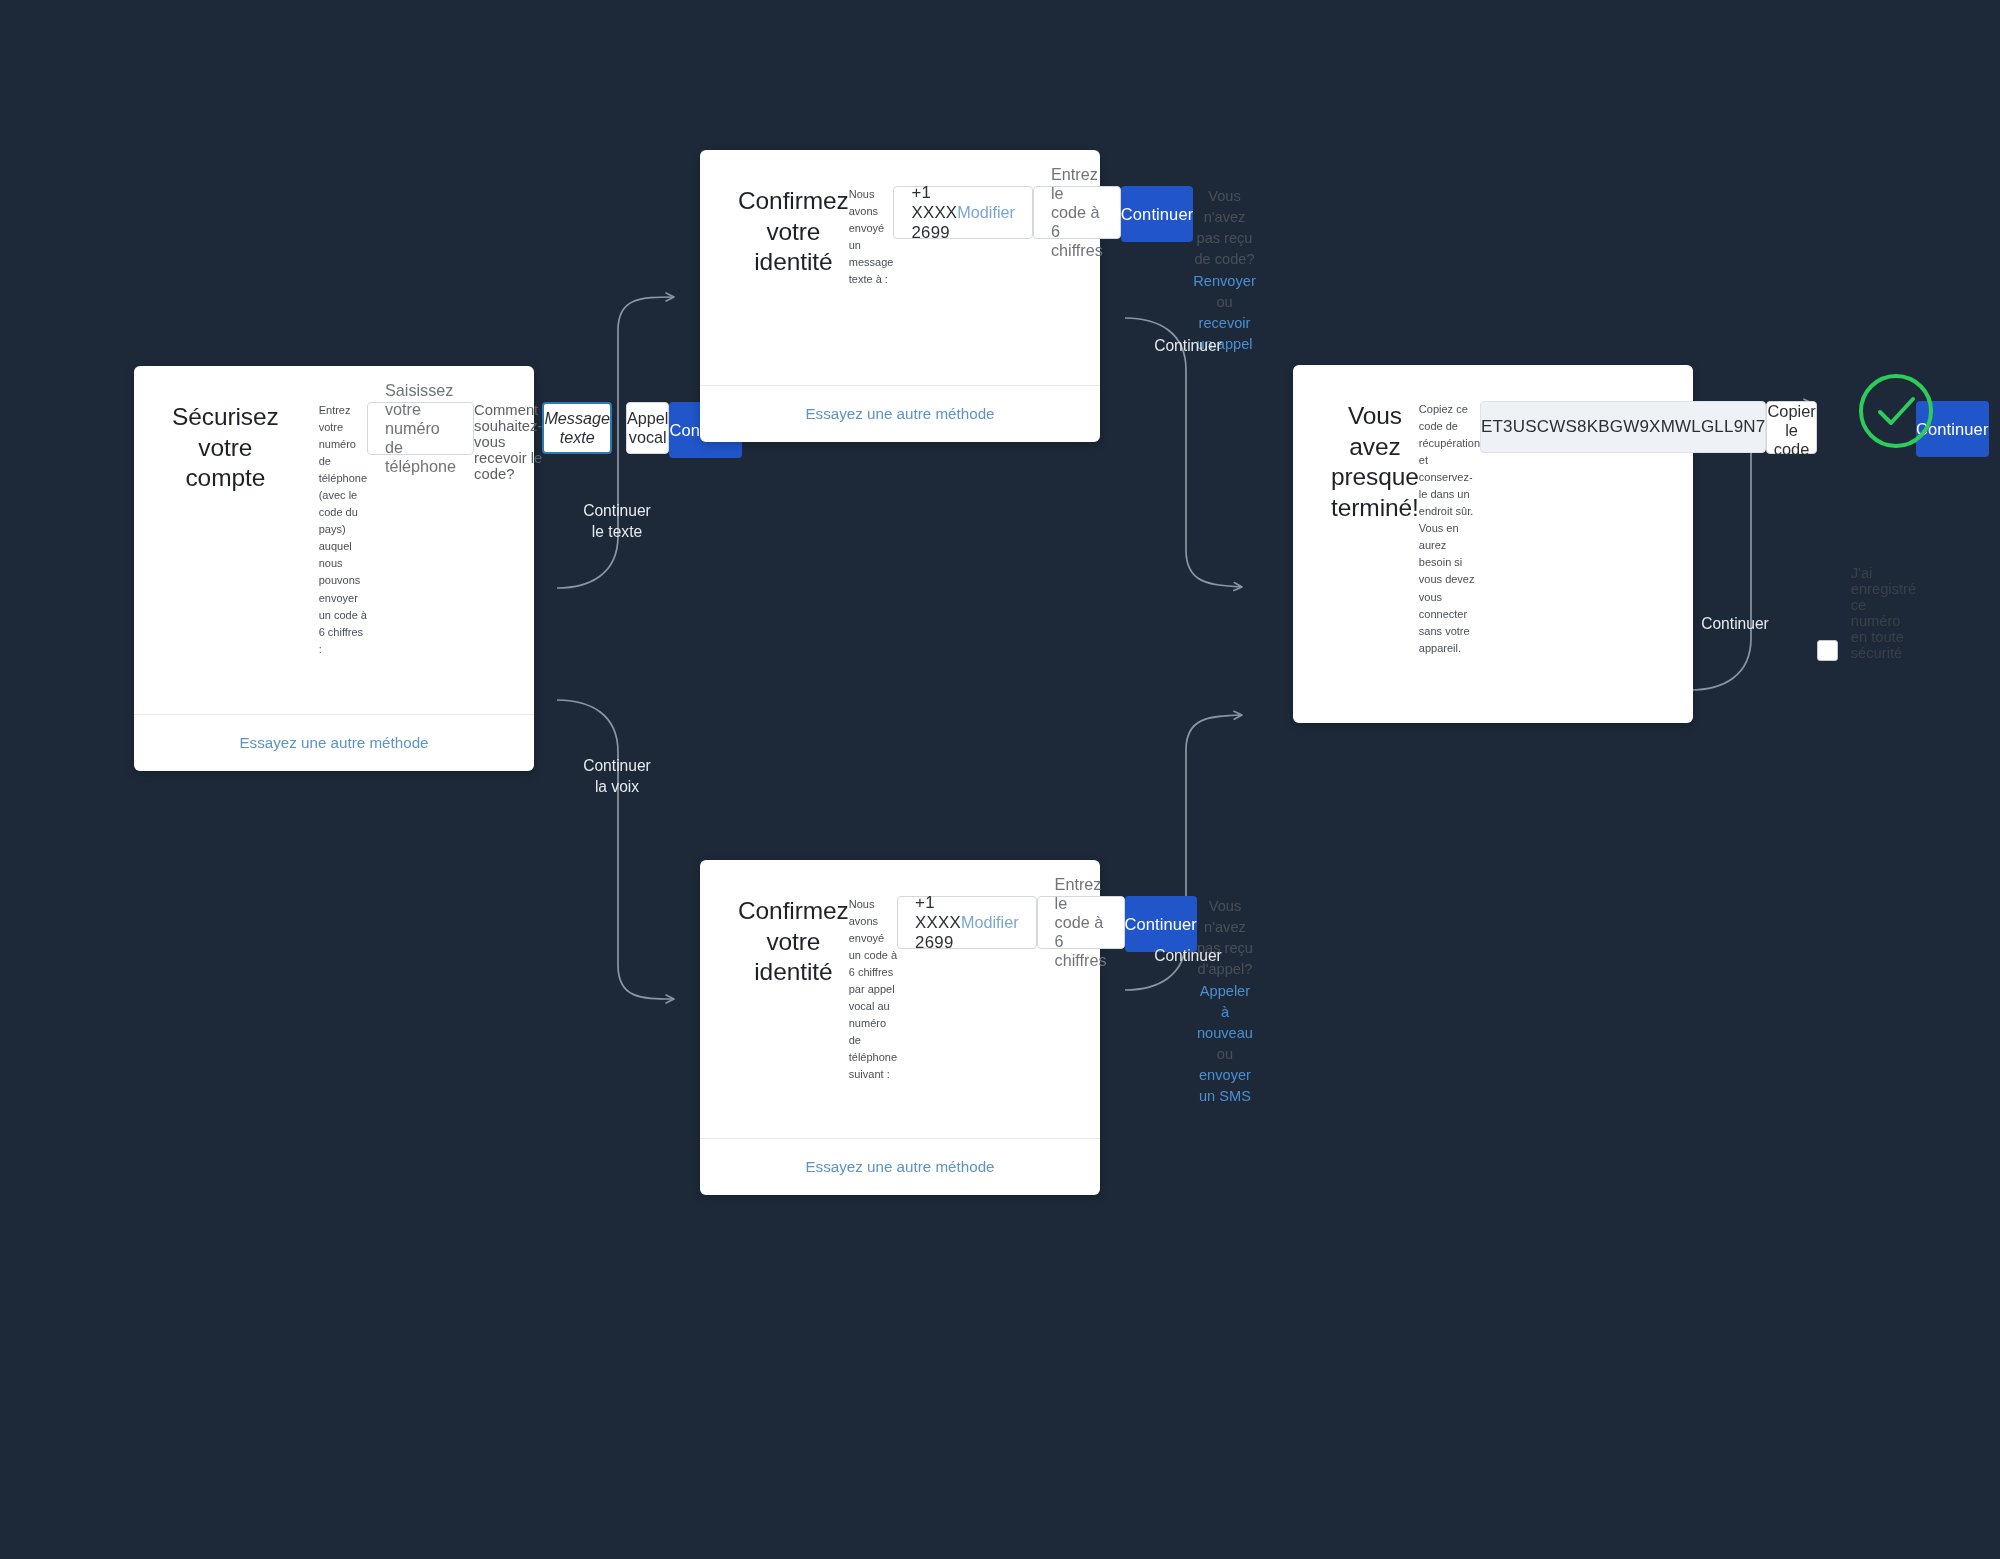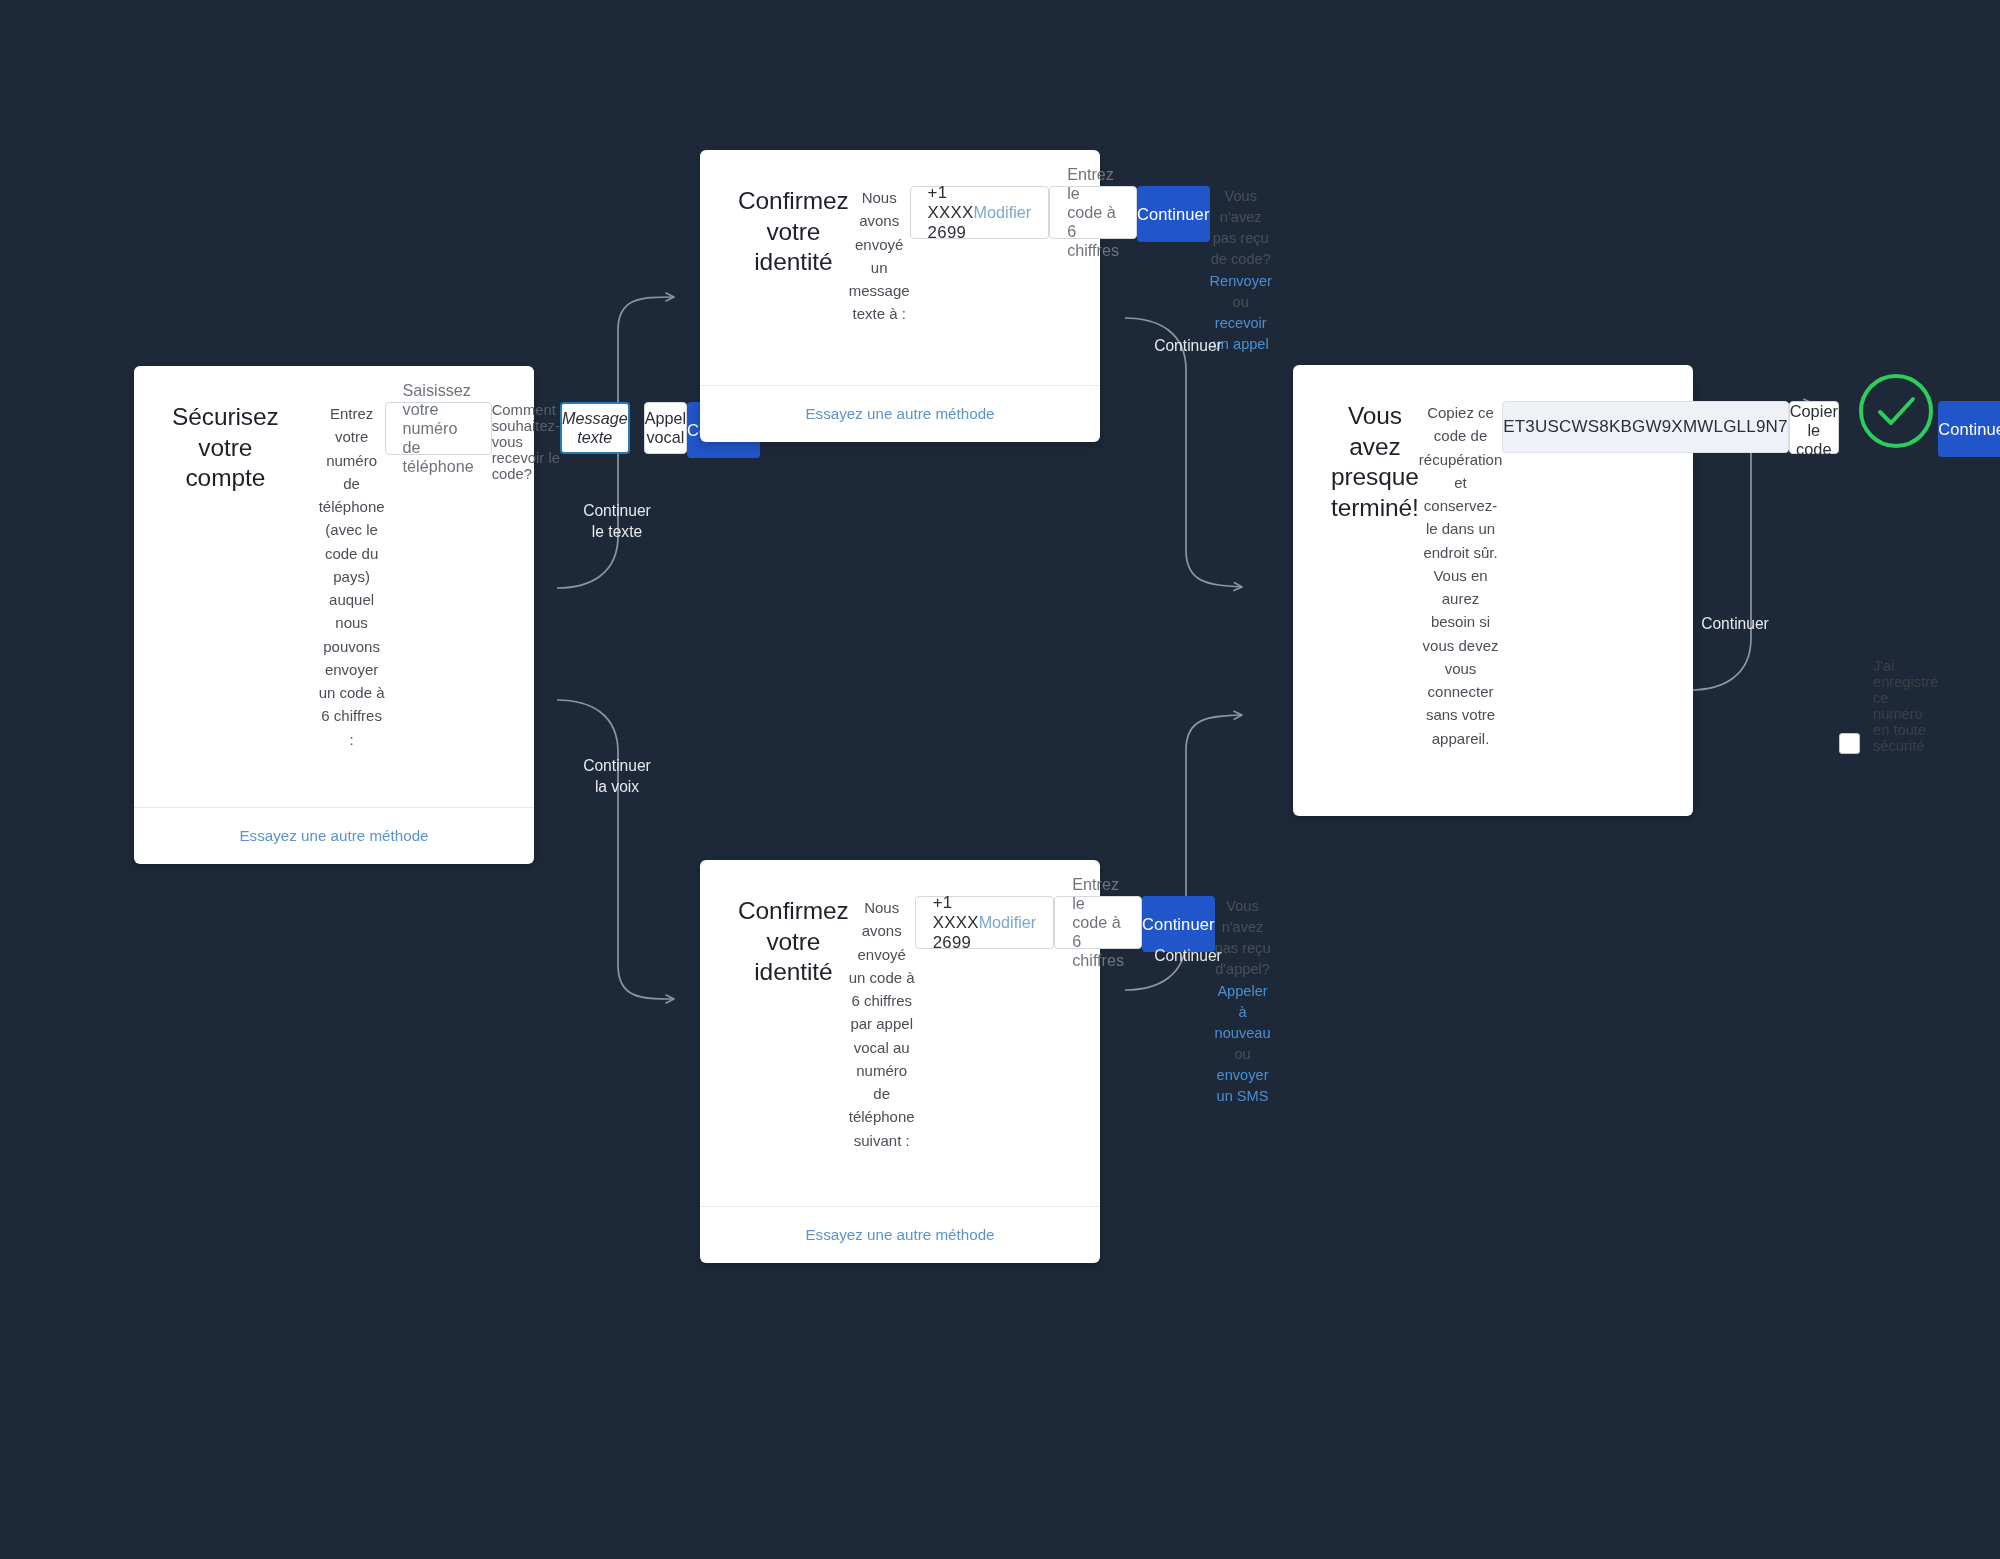--- a/index.html
+++ b/index.html
@@ -49,23 +49,22 @@
   }
   .title {
     text-align: center;
     color: #1e212a;
     font-size: 24.5px;
     font-weight: 400;
     letter-spacing: -0.1px;
     line-height: 1.25;
   }
   .desc {
-    text-align: center;
     color: #4a4f57;
-    font-size: 15px;
+    font-size: 11px;
     line-height: 1.55;
     font-weight: 400;
   }
   .field {
     border: 1px solid #d4d8dd;
     border-radius: 4px;
     height: 53px;
     display: flex;
     align-items: center;
     padding: 0 17px;

